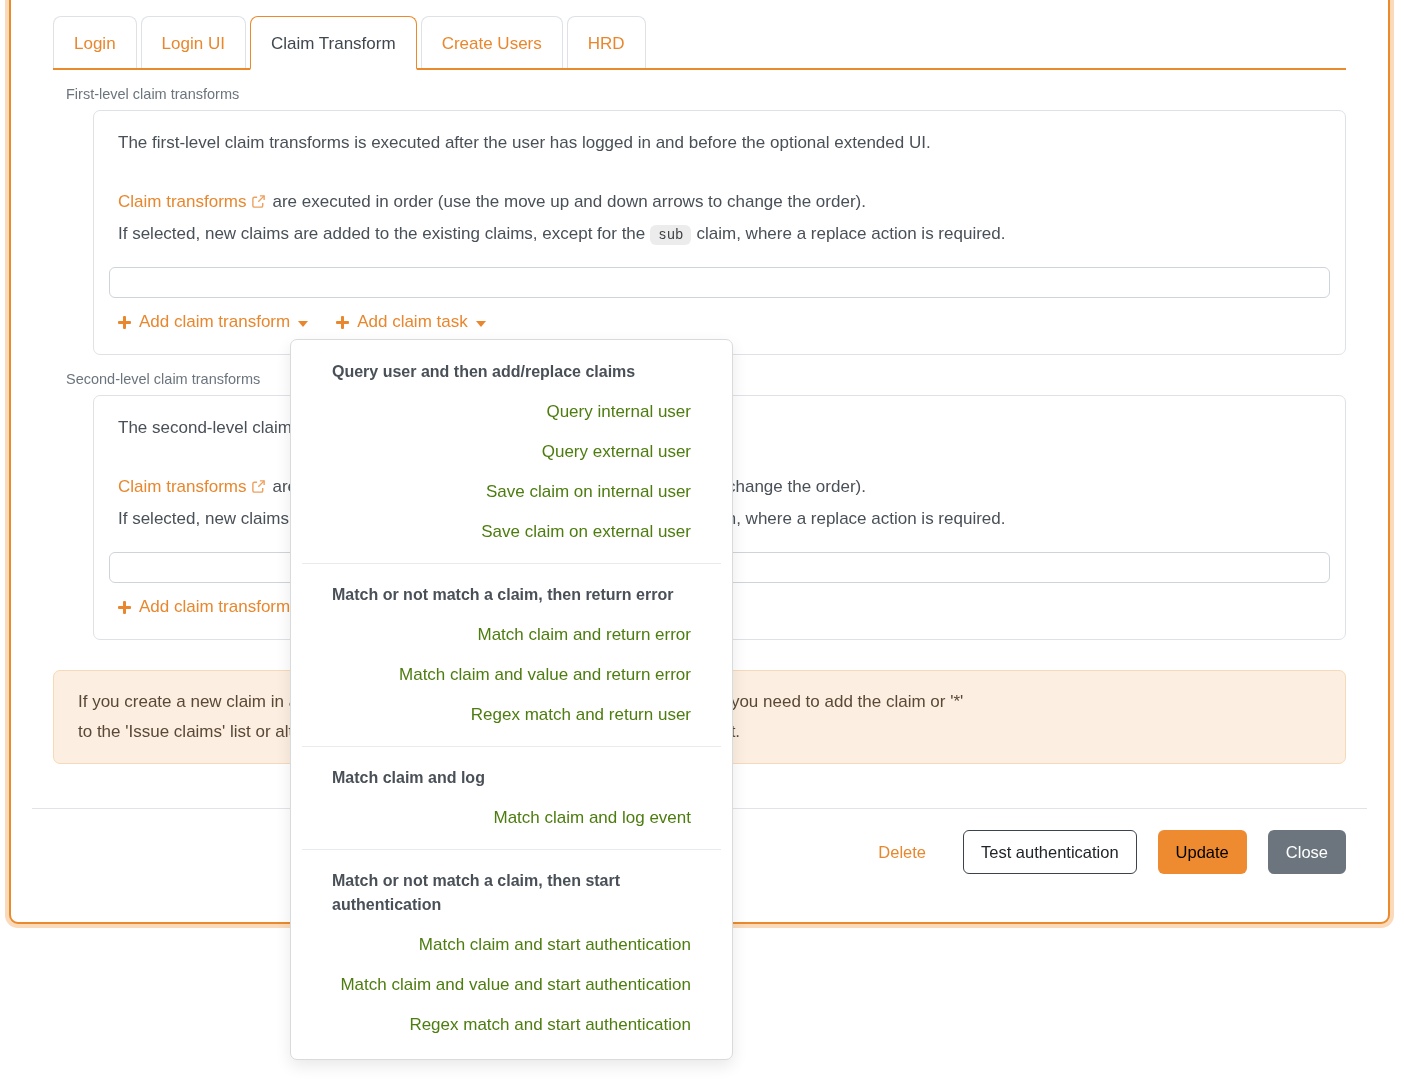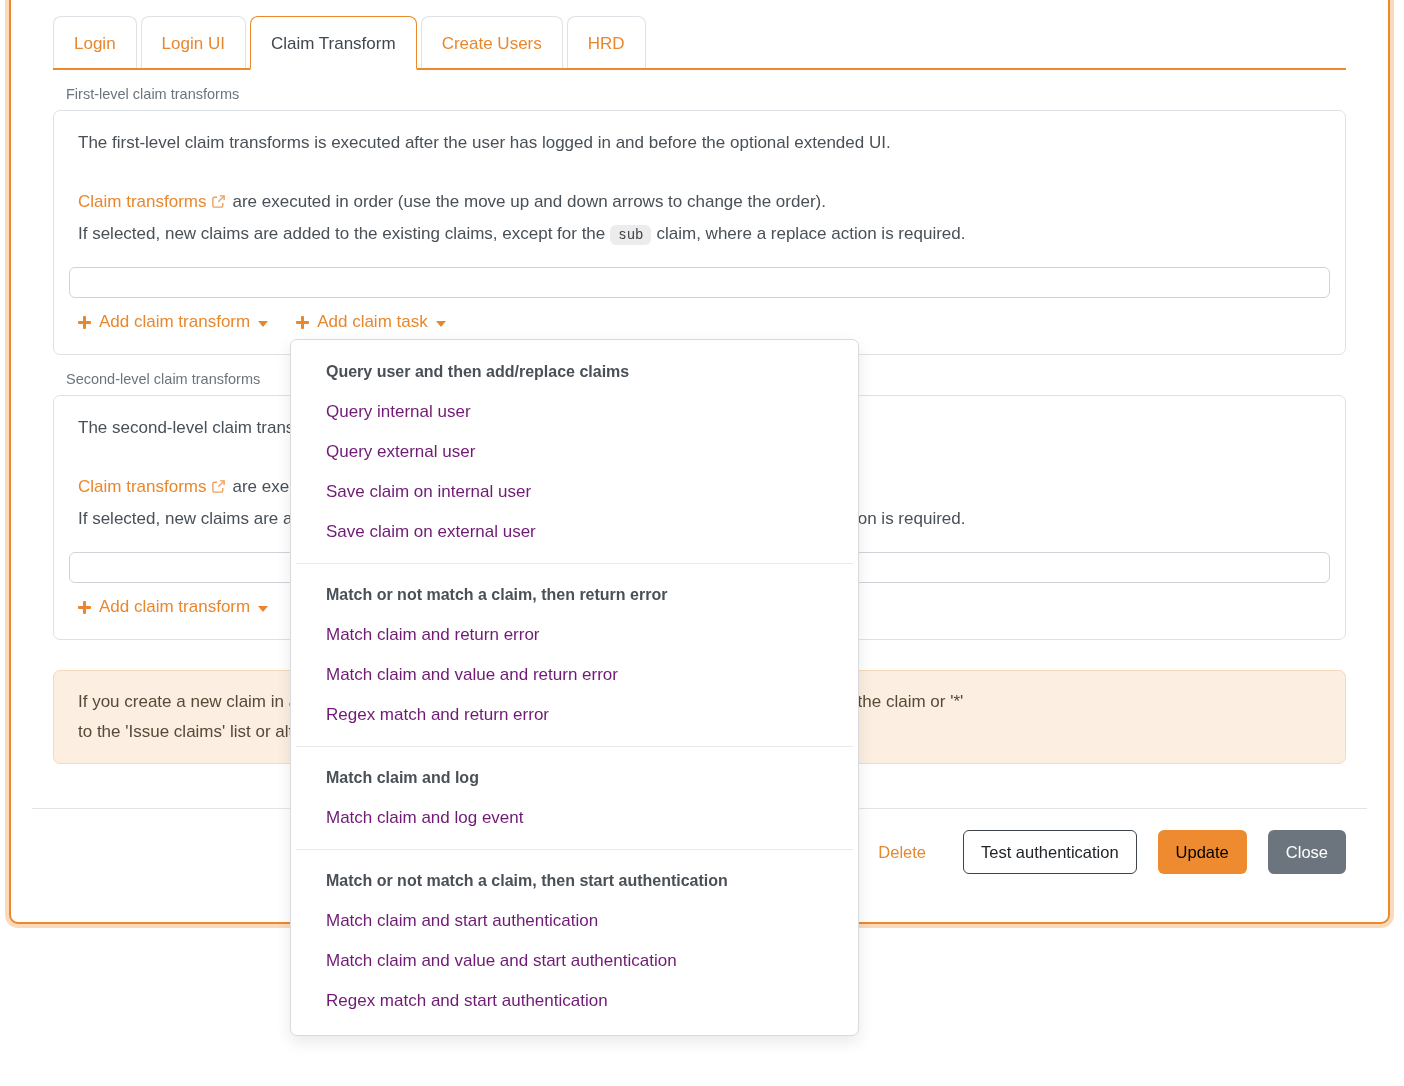--- a/index.html
+++ b/index.html
@@ -36,20 +36,21 @@
   .tab.active{
     border:1.5px solid var(--accent-border);border-bottom:2px solid #fff;
     margin-bottom:-2px;color:#40484f;
   }
 
   
   .section-label{margin:16px 0 8px 13px;font-size:14.5px;color:#6c757d;}
   .panel{
     border:1px solid var(--panel-border);border-radius:7px;background:#fff;
     padding:17px 24px 22px;
+    margin-left:40px;
   }
   .intro{margin:0 0 29px;line-height:30px;}
   .line{line-height:30px;}
   .link{color:var(--accent);text-decoration:none;cursor:pointer;}
   .ext-icon{display:inline-block;vertical-align:-2px;margin:0 6px 0 5px;color:#eda05f;}
   .code-chip{
     font-family:"Liberation Mono","DejaVu Sans Mono",monospace;font-size:14px;
     background:#ececec;color:#3d4044;padding:2px 8px;border-radius:6px;margin:0 5px;
   }
   .claim-input{
@@ -86,29 +87,29 @@
     font-family:inherit;font-size:16.5px;padding:10px 17px;border-radius:6px;
     border:1px solid transparent;cursor:pointer;line-height:22px;margin-left:8px;
   }
   .btn-delete{background:none;border:none;color:var(--accent);padding:10px 4px;margin-right:12px;}
   .btn-test{background:#fff;color:#212529;border:1.5px solid #3c434a;}
   .btn-update{background:#ee8a2f;color:#000000;}
   .btn-close{background:#6c757d;color:#fff;}
 
   
   .dropdown{
-    position:absolute;left:290px;top:339px;width:569px;z-index:50;
+    position:absolute;left:290px;top:339px;width:443px;z-index:50;
     background:#fff;border:1px solid #d8dbde;border-radius:7px;
     box-shadow:0 6px 16px rgba(0,0,0,.09);
-    padding:12px 5px 14px;
+    padding:12px 11px 14px;
   }
   .dd-header{padding:8px 30px;font-size:16px;font-weight:700;color:#495057;line-height:24px;}
   .dd-item{
-    display:block;width:100%;text-align:left;background:none;border:none;cursor:pointer;
-    padding:8px 30px;font-size:17px;color:#701a75;line-height:24px;font-family:inherit;
+    display:block;width:100%;text-align:right;background:none;border:none;cursor:pointer;
+    padding:8px 30px;font-size:17px;color:#4d7c0f;line-height:24px;font-family:inherit;
   }
   .dropdown-divider{border-top:1px solid #e9ecef;margin:11px 0;}
 </style>
 </head>
 <body>
 
 <div class="modal-frame">
 
   <div class="tabs" id="tab-bar">
       <button class="tab">Login</button>
@@ -186,21 +187,21 @@
 <div class="dropdown" id="claim-task-dropdown">
     <div class="dd-header">Query user and then add/replace claims</div>
     <button class="dd-item">Query internal user</button>
     <button class="dd-item">Query external user</button>
     <button class="dd-item">Save claim on internal user</button>
     <button class="dd-item">Save claim on external user</button>
     <div class="dropdown-divider"></div>
     <div class="dd-header">Match or not match a claim, then return error</div>
     <button class="dd-item">Match claim and return error</button>
     <button class="dd-item">Match claim and value and return error</button>
-    <button class="dd-item">Regex match and return error</button>
+    <button class="dd-item">Regex match and return user</button>
     <div class="dropdown-divider"></div>
     <div class="dd-header">Match claim and log</div>
     <button class="dd-item">Match claim and log event</button>
     <div class="dropdown-divider"></div>
     <div class="dd-header">Match or not match a claim, then start authentication</div>
     <button class="dd-item">Match claim and start authentication</button>
     <button class="dd-item">Match claim and value and start authentication</button>
     <button class="dd-item">Regex match and start authentication</button>
   </div>
 

